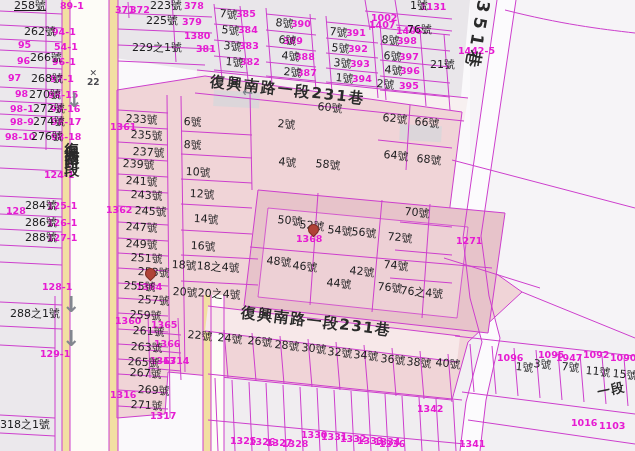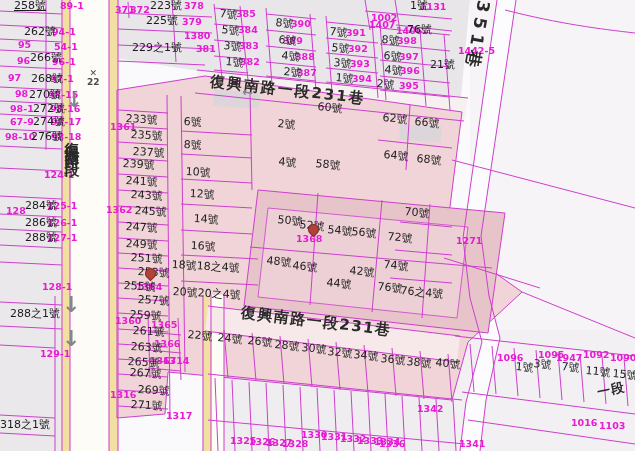--- a/index.html
+++ b/index.html
@@ -58,21 +58,21 @@
       <span class="lot" style="left: 18px; top: 40px;">95</span>
       <span class="lot" style="left: 54px; top: 42px;">54-1</span>
       <span class="lot" style="left: 17px; top: 56px;">96</span>
       <span class="lot" style="left: 52px; top: 57px;">96-1</span>
       <span class="lot" style="left: 8px; top: 73px;">97</span>
       <span class="lot" style="left: 50px; top: 74px;">97-1</span>
       <span class="lot" style="left: 15px; top: 89px;">98</span>
       <span class="lot" style="left: 48px; top: 90px;">98-15</span>
       <span class="lot" style="left: 10px; top: 104px;">98-1</span>
       <span class="lot" style="left: 50px; top: 104px;">98-16</span>
-      <span class="lot" style="left: 10px; top: 117px;">67-9</span>
+      <span class="lot" style="left: 10px; top: 117px;">98-9</span>
       <span class="lot" style="left: 51px; top: 117px;">98-17</span>
       <span class="lot" style="left: 5px; top: 132px;">98-10</span>
       <span class="lot" style="left: 51px; top: 132px;">98-18</span>
       <span class="lot" style="left: 44px; top: 170px;">124-1</span>
       <span class="lot" style="left: 47px; top: 201px;">125-1</span>
       <span class="lot" style="left: 6px; top: 206px;">128</span>
       <span class="lot" style="left: 47px; top: 218px;">126-1</span>
       <span class="lot" style="left: 47px; top: 233px;">127-1</span>
       <span class="lot" style="left: 42px; top: 282px;">128-1</span>
       <span class="lot" style="left: 40px; top: 349px;">129-1</span>
@@ -106,21 +106,21 @@
       <span class="lot" style="left: 399px; top: 81px;">395</span>
       <span class="lot" style="left: 110px; top: 122px;">1361</span>
       <span class="lot" style="left: 106px; top: 205px;">1362</span>
       <span class="lot" style="left: 136px; top: 282px;">1364</span>
       <span class="lot" style="left: 115px; top: 316px;">1360</span>
       <span class="lot" style="left: 151px; top: 320px;">1365</span>
       <span class="lot" style="left: 154px; top: 339px;">1366</span>
       <span class="lot" style="left: 150px; top: 356px;">1367</span>
       <span class="lot" style="left: 163px; top: 356px;">1314</span>
       <span class="lot" style="left: 110px; top: 390px;">1316</span>
-      <span class="lot" style="left: 166px; top: 411px;">1317</span>
+      <span class="lot" style="left: 150px; top: 411px;">1317</span>
       <span class="lot" style="left: 296px; top: 234px;">1368</span>
       <span class="lot" style="left: 497px; top: 353px;">1096</span>
       <span class="lot" style="left: 538px; top: 350px;">1095</span>
       <span class="lot" style="left: 556px; top: 353px;">1947</span>
       <span class="lot" style="left: 583px; top: 350px;">1092</span>
       <span class="lot" style="left: 610px; top: 353px;">1090</span>
       <span class="lot" style="left: 571px; top: 418px;">1016</span>
       <span class="lot" style="left: 599px; top: 421px;">1103</span>
       <span class="lot" style="left: 417px; top: 404px;">1342</span>
       <span class="lot" style="left: 459px; top: 439px;">1341</span>

